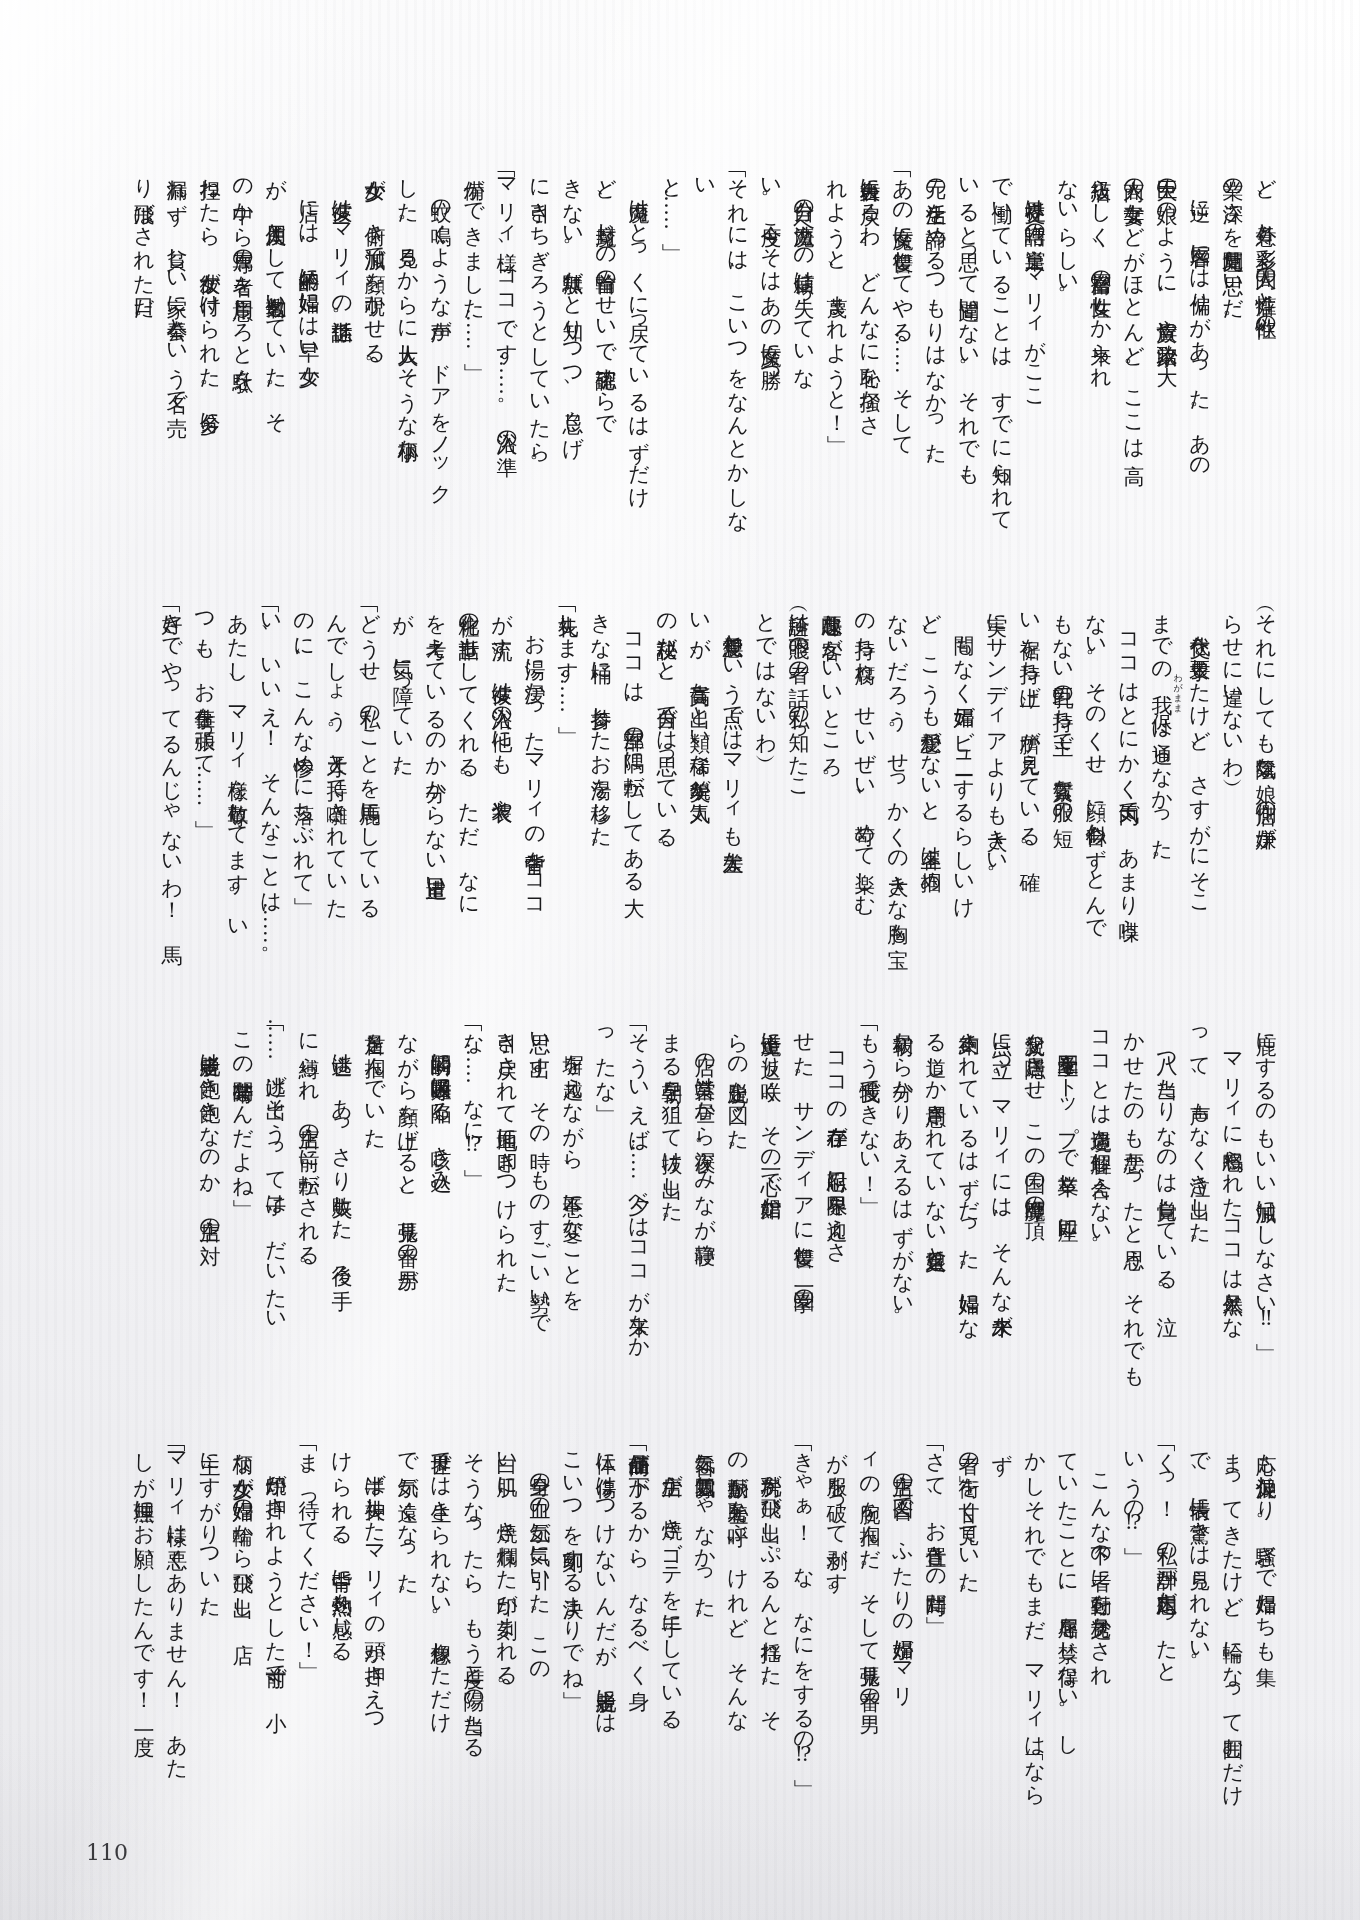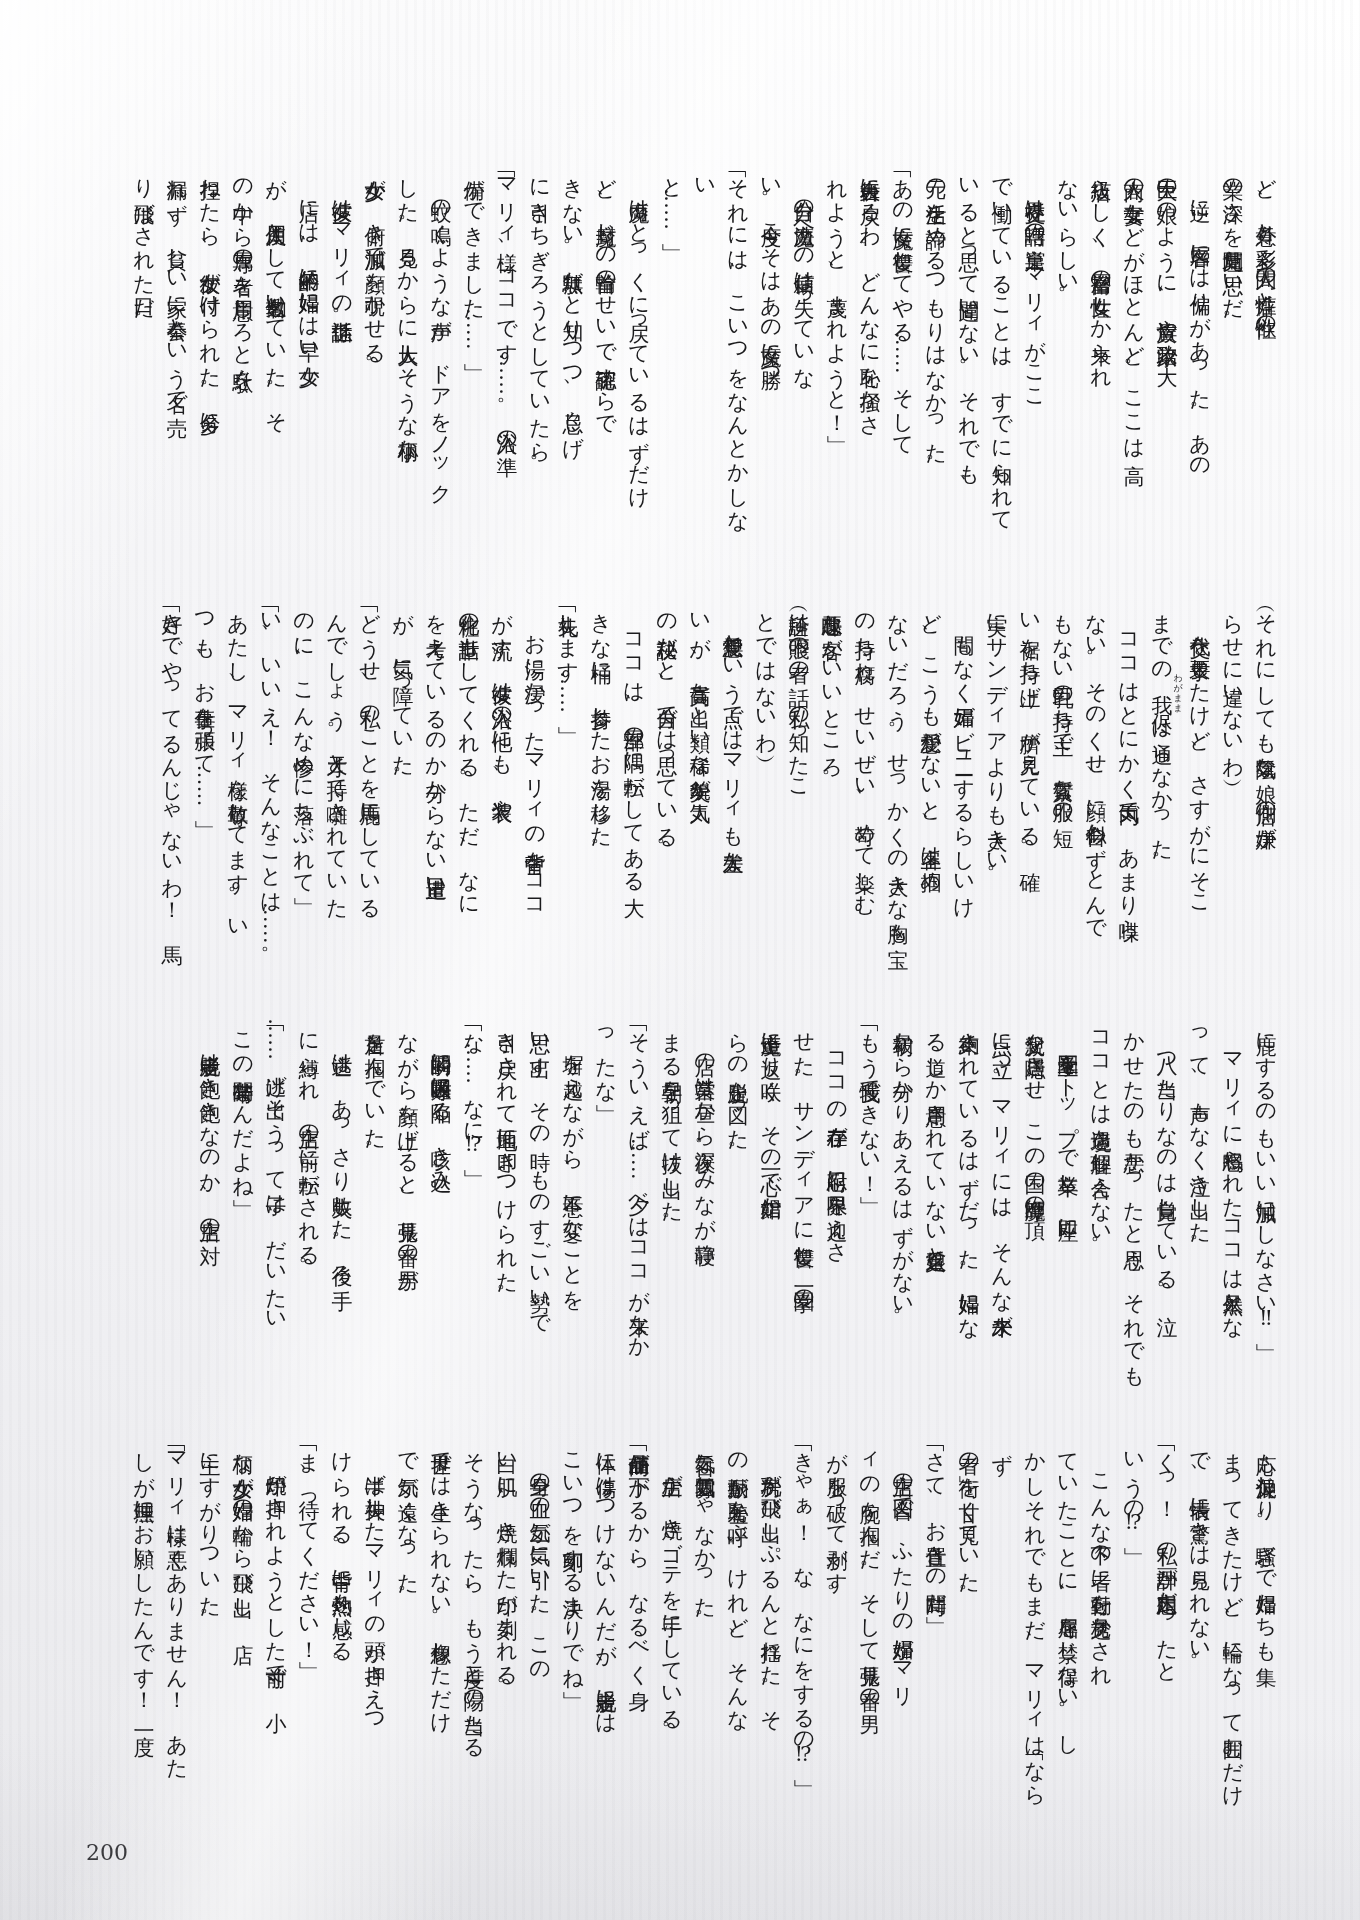--- a/index.html
+++ b/index.html
@@ -201,14 +201,14 @@
       <div class="col">　半ば失神したマリィの頭が押さえつ</div>
       <div class="col">けられる。背中に灼熱を感じる。</div>
       <div class="col">「ま、待ってください！」</div>
       <div class="col">　焼印が押されようとした寸前で、小</div>
       <div class="col">柄な少女が娼婦の輪から飛び出し、店</div>
       <div class="col">主にすがりついた。</div>
       <div class="col">「マリィ様は悪くありません！　あた</div>
       <div class="col">しが無理にお願いしたんです！　一度</div>
     </section>
 
-  <div class="page-number">200</div>
+  <div class="page-number">110</div>
 </div>
 
 </body></html>

